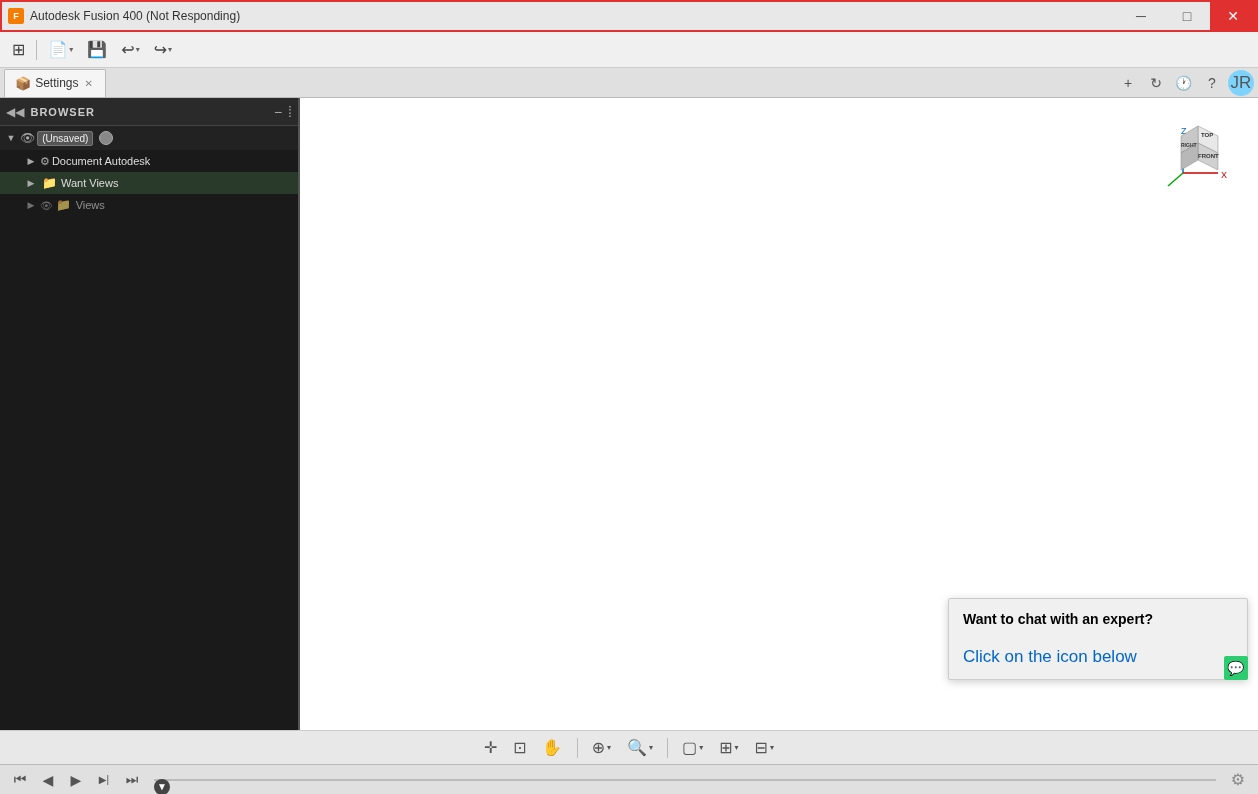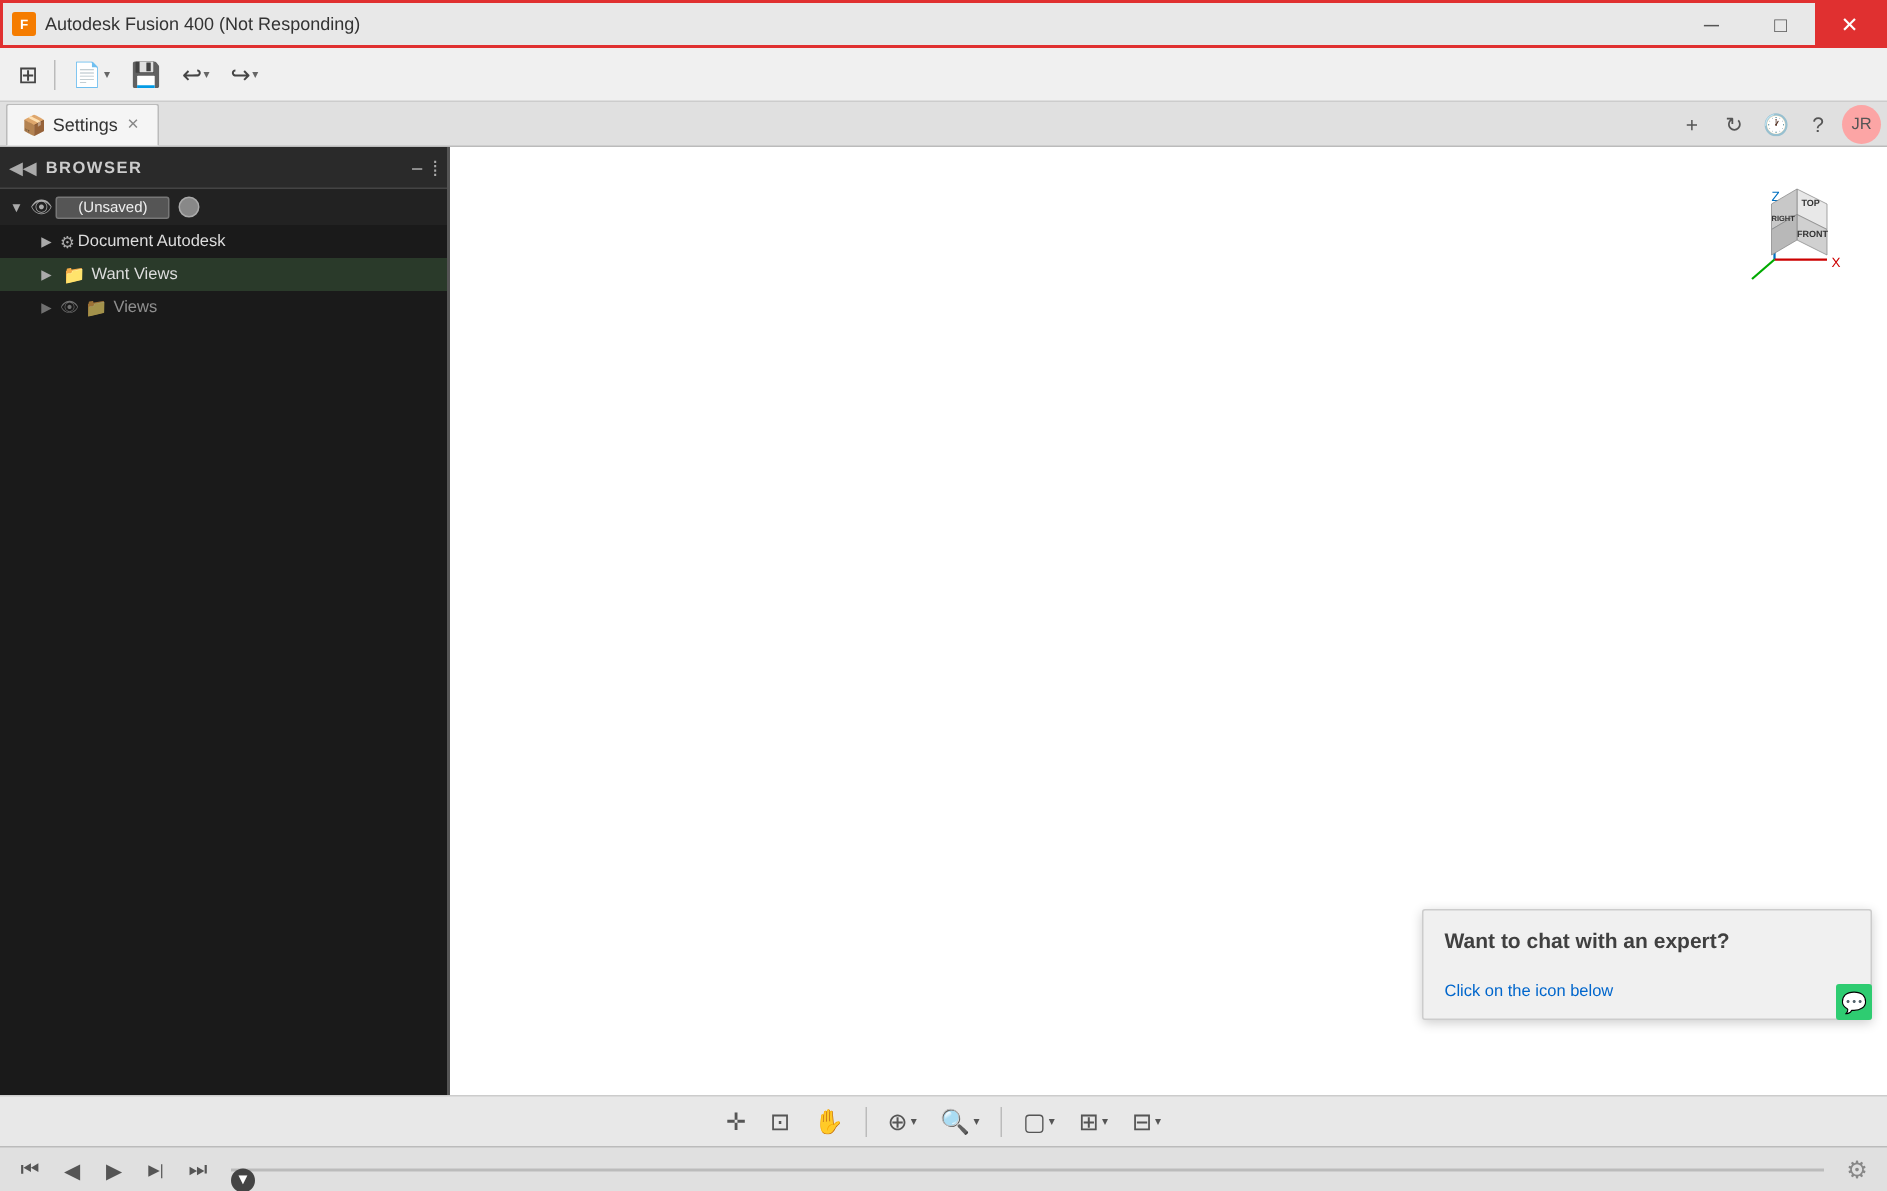--- a/index.html
+++ b/index.html
@@ -124,21 +124,21 @@
       display: flex; align-items: center;
       height: 24px; padding: 0 4px;
       cursor: pointer; color: #ccc; font-size: 11px;
       gap: 2px;
       background: #222;
     }
 
     
     .unsaved-badge {
       background: #555; color: #eee; font-size: 10px;
-      padding: 1px 14px; border-radius: 2px;
+      padding: 1px 4px; border-radius: 2px;
       border: 1px solid #777;
     }
     .eye-icon { font-size: 12px; color: #aaa; }
     .gear-icon { font-size: 11px; color: #aaa; }
     .record-btn {
       width: 14px; height: 14px; border-radius: 50%;
       background: #888; border: 1px solid #aaa;
       display: inline-block; margin-left: 4px;
     }
 
@@ -161,22 +161,22 @@
     
     .chat-popup {
       position: absolute;
       bottom: 50px; right: 10px;
       width: 300px; background: #f0f0f0;
       border: 1px solid #ccc;
       border-radius: 2px;
       padding: 12px 14px;
       box-shadow: 0 2px 8px rgba(0,0,0,0.2);
     }
-    .chat-popup-title { font-size: 14px; font-weight: bold; color: #404040; margin-bottom: 4px; }
-    .chat-popup-text { font-size: 11px; color: #0066cc; margin-top: 20px; }
+    .chat-popup-title { font-size: 14px; font-weight: bold; color: #000000; margin-bottom: 4px; }
+    .chat-popup-text { font-size: 17px; color: #0066cc; margin-top: 20px; }
     .chat-popup-icon {
       position: absolute; bottom: -1px; right: -1px;
       width: 24px; height: 24px; background: #2ecc71;
       border-radius: 2px; display: flex; align-items: center; justify-content: center;
       color: white; font-size: 14px;
     }
 
     
     .bottom-toolbar {
       display: flex; align-items: center;
@@ -271,21 +271,21 @@
   <div class="tab-item">
     <span class="tab-item-icon">📦</span>
     <span>Settings</span>
     <span class="tab-close">✕</span>
   </div>
   <div class="tab-actions">
     <button class="tab-action-btn">+</button>
     <button class="tab-action-btn">↻</button>
     <button class="tab-action-btn">🕐</button>
     <button class="tab-action-btn">?</button>
-    <button class="tab-action-btn" style="font-size:11px;background:#fca5a5;border-radius:50%;width:26px;height:26px;">JR</button>
+    <button class="tab-action-btn" style="font-size:17px;background:#7dd3fc;border-radius:50%;width:26px;height:26px;">JR</button>
   </div>
 </div>
 
 <div class="main-area">
 
   <div class="sidebar">
     <div class="browser-header">
       <span class="browser-header-arrow">◀◀</span>
       <span class="browser-title">BROWSER</span>
       <span class="browser-header-btn">−</span>

